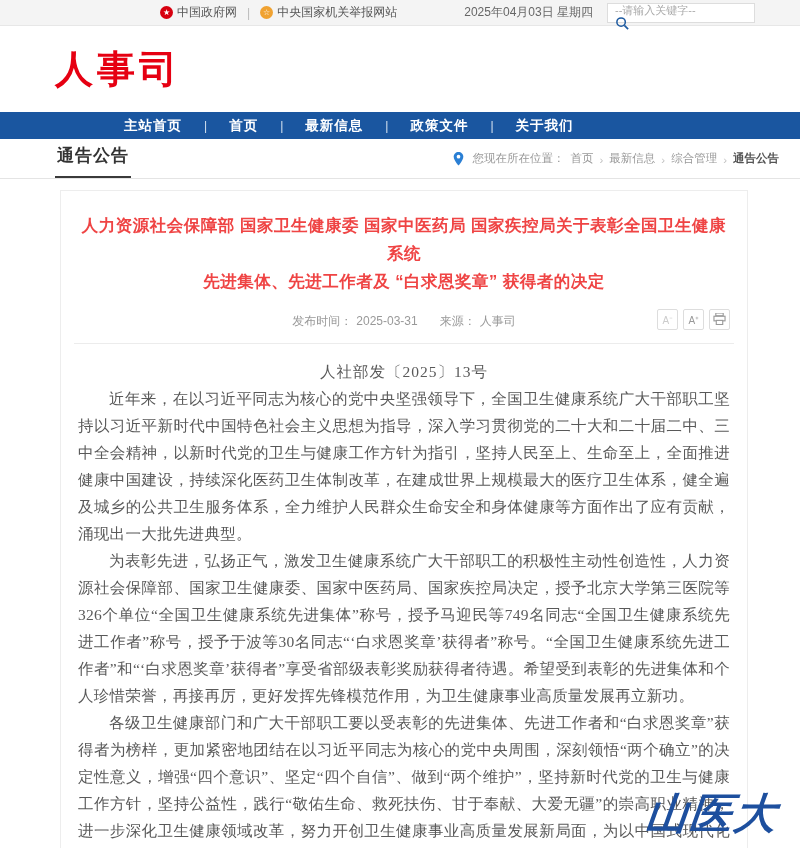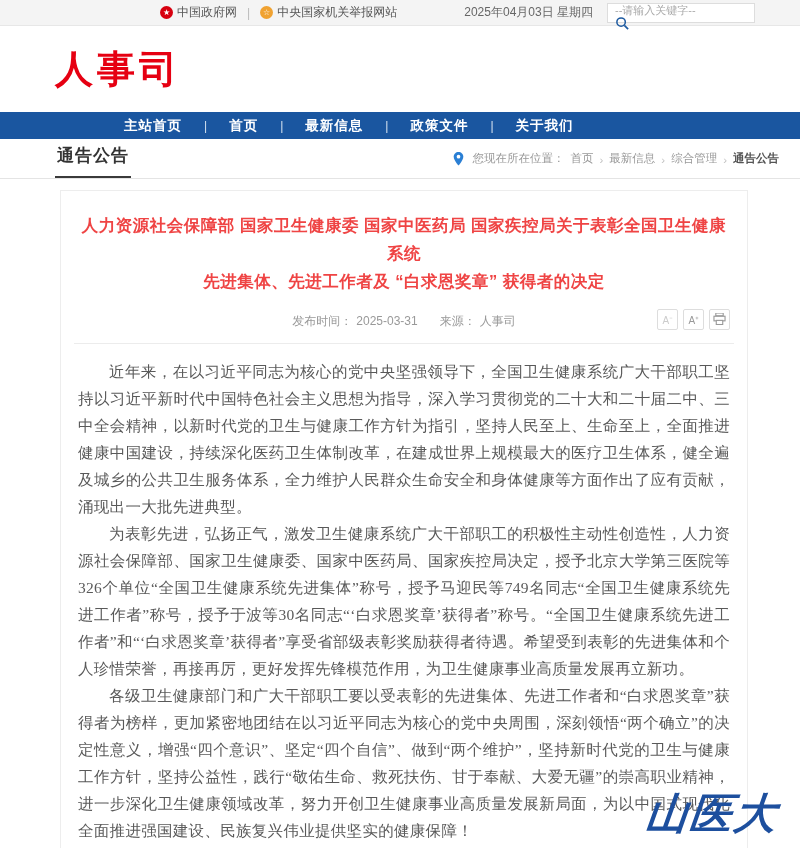--- a/index.html
+++ b/index.html
@@ -163,20 +163,21 @@
                 <rect x="1" y="3.5" width="12" height="5" fill="none" stroke="#999" stroke-width="1.2"></rect>
                 <rect x="3.5" y="8" width="7" height="4.5" fill="#fff" stroke="#999" stroke-width="1.2"></rect>
               </svg>
           </span>
         </button>
       </span>
     </div>
     <div class="meta-divider"></div>
 
     <div class="doc-body">
+      <p class="doc-no">人社部发〔2025〕13号</p>
       <p class="indent">近年来，在以习近平同志为核心的党中央坚强领导下，全国卫生健康系统广大干部职工坚持以习近平新时代中国特色社会主义思想为指导，深入学习贯彻党的二十大和二十届二中、三中全会精神，以新时代党的卫生与健康工作方针为指引，坚持人民至上、生命至上，全面推进健康中国建设，持续深化医药卫生体制改革，在建成世界上规模最大的医疗卫生体系，健全遍及城乡的公共卫生服务体系，全力维护人民群众生命安全和身体健康等方面作出了应有贡献，涌现出一大批先进典型。</p>
       <p class="indent">为表彰先进，弘扬正气，激发卫生健康系统广大干部职工的积极性主动性创造性，人力资源社会保障部、国家卫生健康委、国家中医药局、国家疾控局决定，授予北京大学第三医院等326个单位“全国卫生健康系统先进集体”称号，授予马迎民等749名同志“全国卫生健康系统先进工作者”称号，授予于波等30名同志“‘白求恩奖章’获得者”称号。“全国卫生健康系统先进工作者”和“‘白求恩奖章’获得者”享受省部级表彰奖励获得者待遇。希望受到表彰的先进集体和个人珍惜荣誉，再接再厉，更好发挥先锋模范作用，为卫生健康事业高质量发展再立新功。</p>
       <p class="indent">各级卫生健康部门和广大干部职工要以受表彰的先进集体、先进工作者和“白求恩奖章”获得者为榜样，更加紧密地团结在以习近平同志为核心的党中央周围，深刻领悟“两个确立”的决定性意义，增强“四个意识”、坚定“四个自信”、做到“两个维护”，坚持新时代党的卫生与健康工作方针，坚持公益性，践行“敬佑生命、救死扶伤、甘于奉献、大爱无疆”的崇高职业精神，进一步深化卫生健康领域改革，努力开创卫生健康事业高质量发展新局面，为以中国式现代化全面推进强国建设、民族复兴伟业提供坚实的健康保障！</p>
 
     </div>
   </div>
 
   <div class="watermark">山医大</div>
 
 </div>

